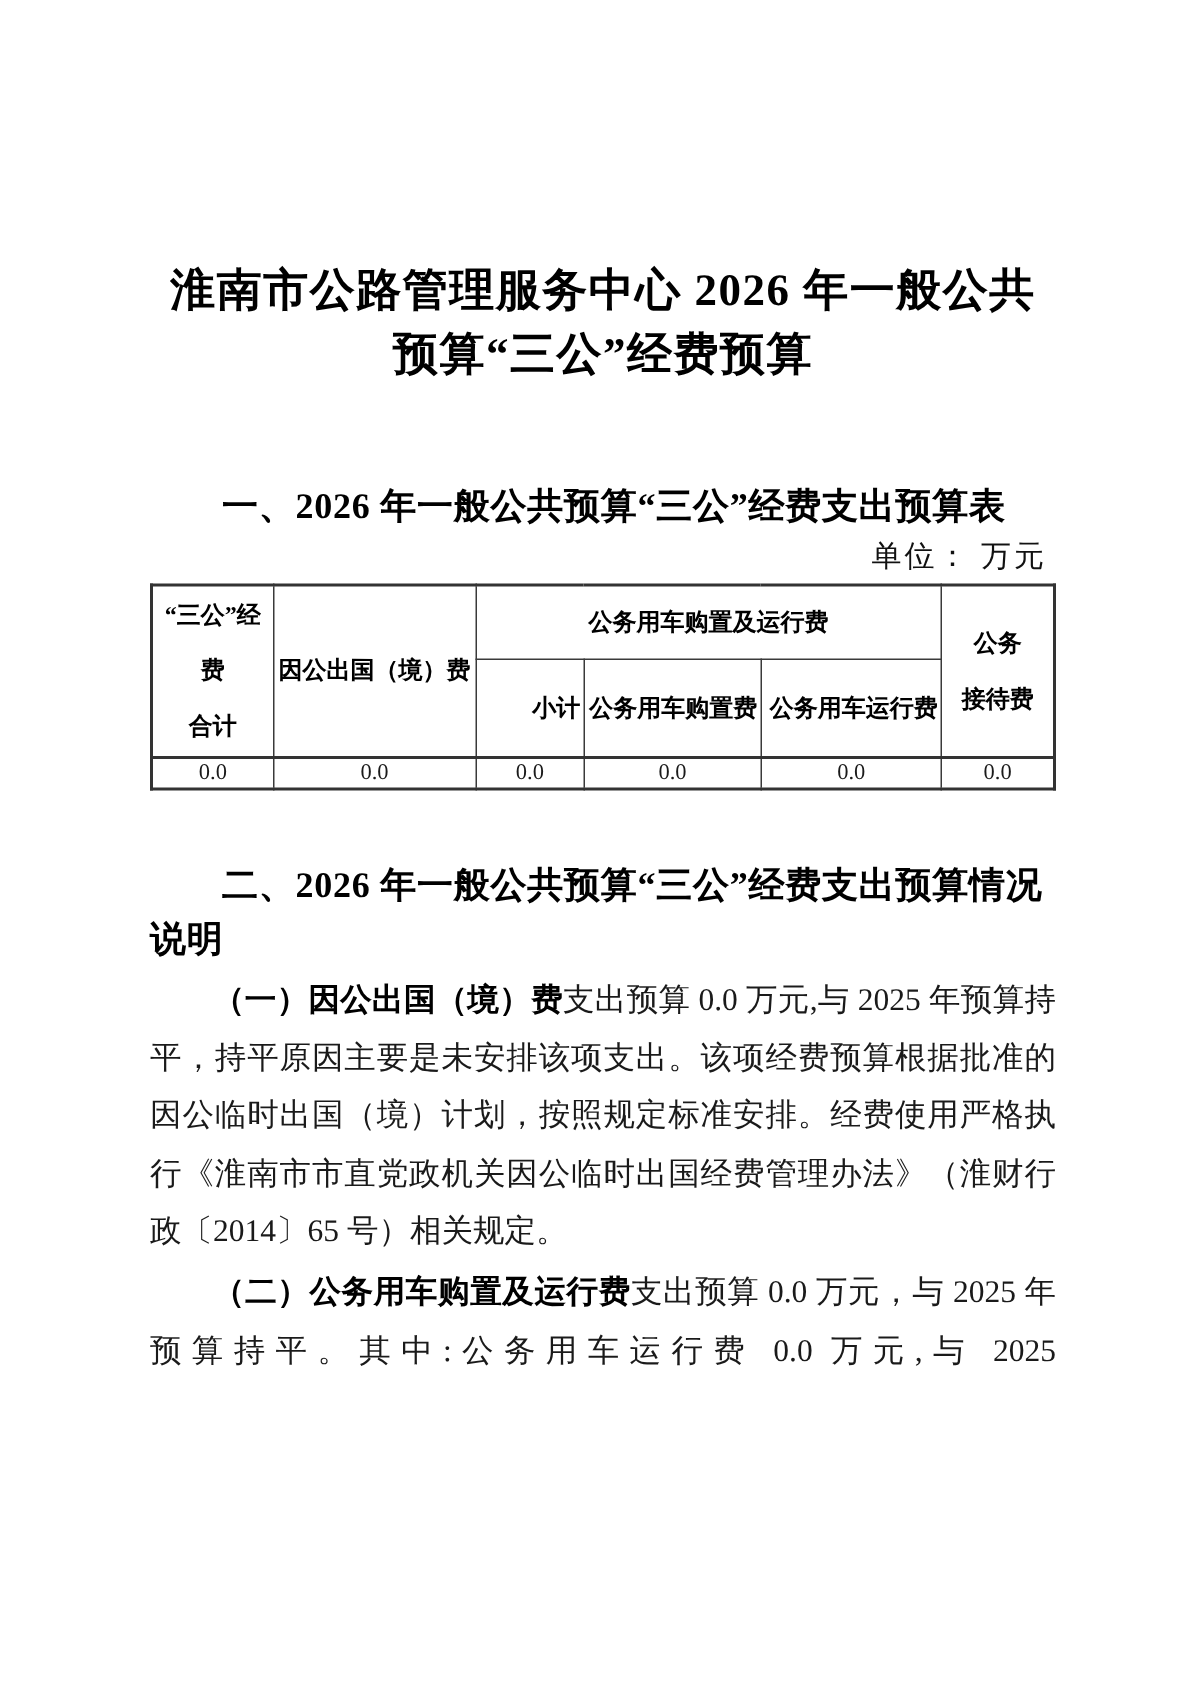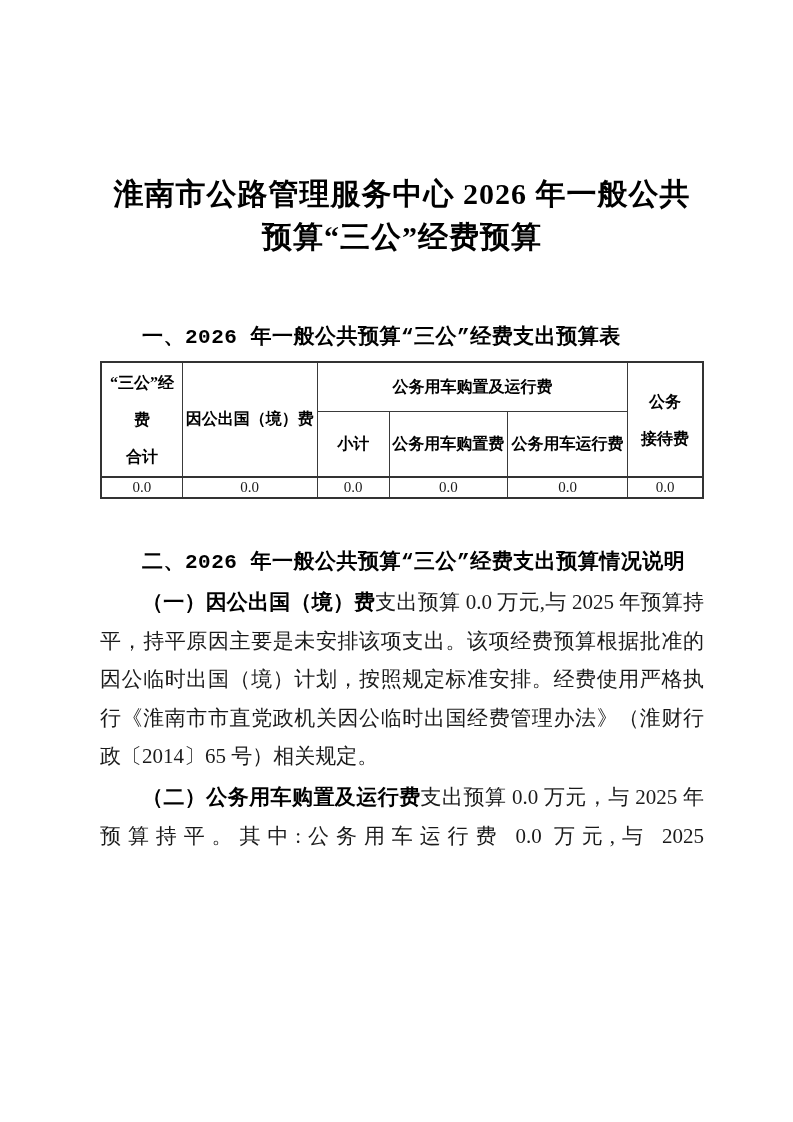--- a/index.html
+++ b/index.html
@@ -21,26 +21,25 @@
     text-align: center;
     font-weight: bold;
     font-size: 30px;
     line-height: 43px;
     color: #000;
     letter-spacing: 1px;
   }
   .doc-title .title-line { display: block; }
   .sec-heading {
     font-weight: bold;
-    font-size: 21px;
+    font-size: 24px;
     line-height: 36px;
     color: #000;
     text-indent: 2em;
     letter-spacing: 0.5px;
-    font-family: Liberation Mono, monospace;
   }
   .sec1-heading { margin-top: 62px; }
   .unit-label {
     margin-top: 2px;
     text-align: right;
     font-size: 20px;
     line-height: 26px;
     letter-spacing: 2px;
     padding-right: 6px;
   }
@@ -58,21 +57,21 @@
     padding: 1px 2px;
     overflow: hidden;
   }
   .budget-table thead th {
     font-weight: bold;
     font-size: 16px;
     color: #000;
   }
   .budget-table thead { border-bottom: 2px solid #333; }
   .budget-table tr.r1 th.group-th { height: 33px; }
-  .budget-table tr.r2 th { height: 43px; }
+  .budget-table tr.r2 th { height: 43px; text-align: right; }
   .budget-table tbody td { height: 20px; font-size: 15px; color: #1a1a1a; }
   .two-line div { line-height: 37px; }
   .sec2-heading { margin-top: 46px; }
   .body-para {
     margin-top: 2px;
     font-size: 21px;
     line-height: 38.6px;
     text-align: justify;
     text-justify: inter-ideograph;
     text-indent: 2em;
@@ -87,20 +86,21 @@
 
 <div class="page">
 
   <h1 class="doc-title">
     <span class="title-line">淮南市公路管理服务中心 2026 年一般公共</span>
     <span class="title-line">预算“三公”经费预算</span>
   </h1>
 
   <h2 class="sec-heading sec1-heading">一、2026 年一般公共预算“三公”经费支出预算表</h2>
 
+  <div class="unit-label">单位： 万元</div>
 
   <table class="budget-table">
     <colgroup>
       <col style="width:13.5%">
         <col style="width:22.4%">
         <col style="width:12%">
       <col style="width:19.6%">
         <col style="width:20%">
         <col style="width:12.5%">
     </colgroup>

